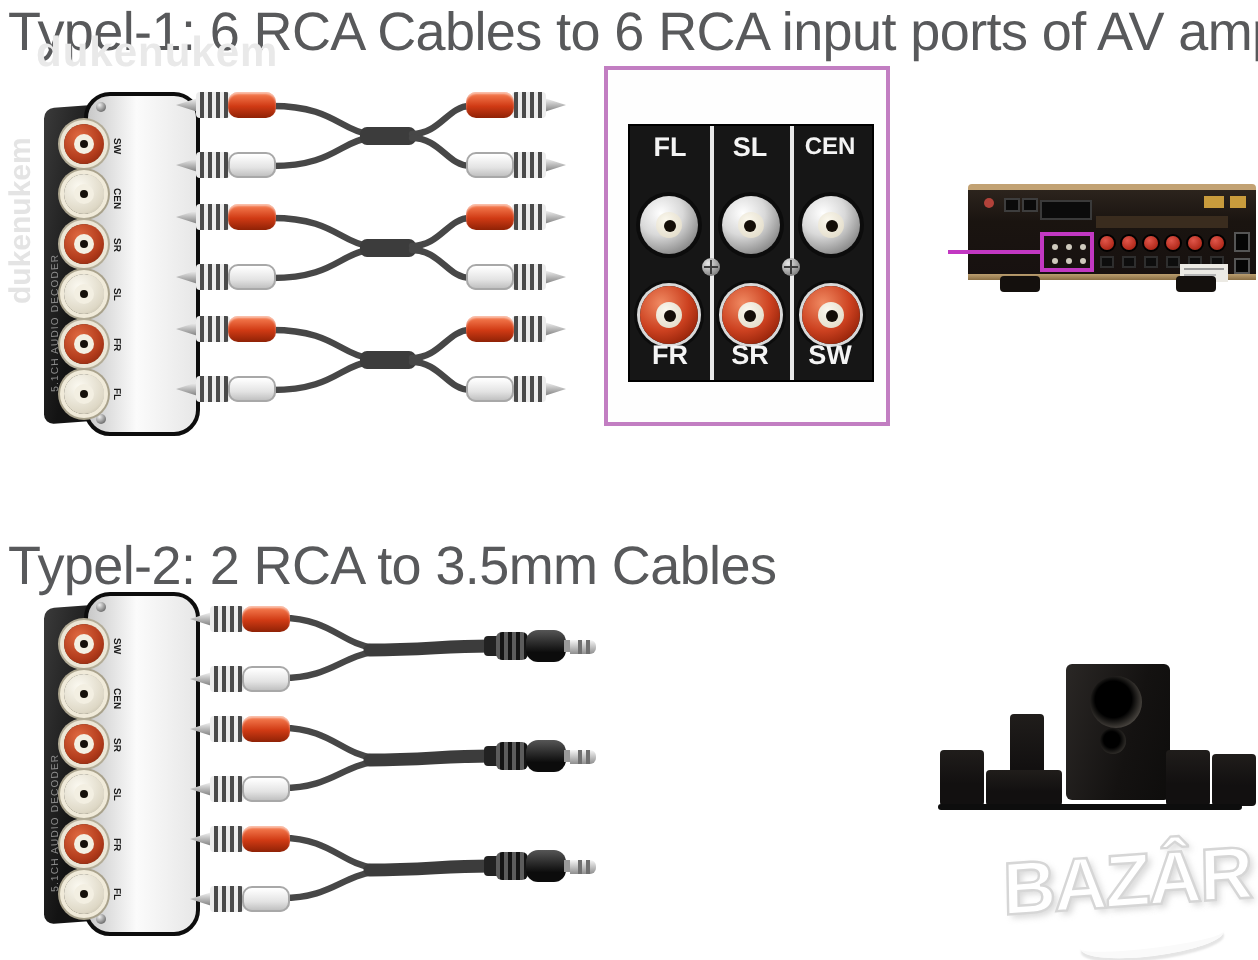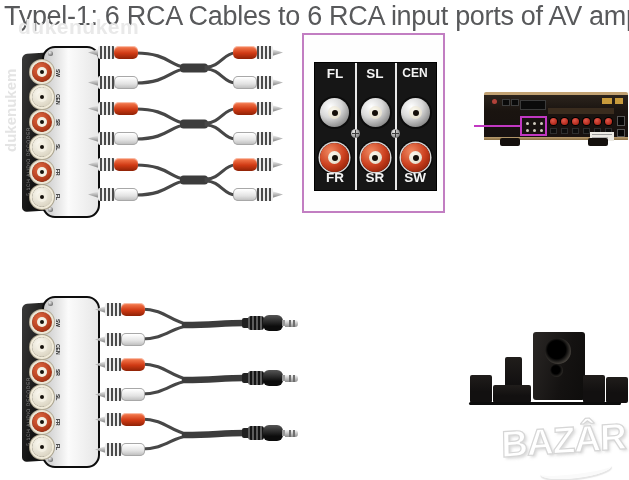--- a/index.html
+++ b/index.html
@@ -369,20 +369,21 @@
     <span class="amp-postb" style="left:99px;"></span>
     <span class="amp-postb" style="left:110px;"></span>
     <span class="amp-postb" style="left:121px;"></span>
     <span class="amp-conn" style="left:133px;top:24px;width:8px;height:10px;"></span>
     <span class="amp-conn" style="left:133px;top:37px;width:8px;height:8px;"></span>
     <span class="amp-sticker"></span>
     <span class="amp-foot" style="left:16px;"></span>
     <span class="amp-foot" style="left:104px;"></span>
   </div>
 
+  <div class="sec-title txt" style="top:268px;">Typel-2: 2 RCA to 3.5mm Cables</div>
 
   <div class="decoder" style="left:22px;top:296px;">
     <div class="dec-side">
       <span class="dec-side-text">5.1CH AUDIO DECODER</span>
     </div>
     <div class="dec-face"></div>
     <span class="dec-screw" style="top:5px;"></span>
     <span class="dec-screw" style="top:161px;"></span>
 
     <div class="djack redd" style="top:16px;">

